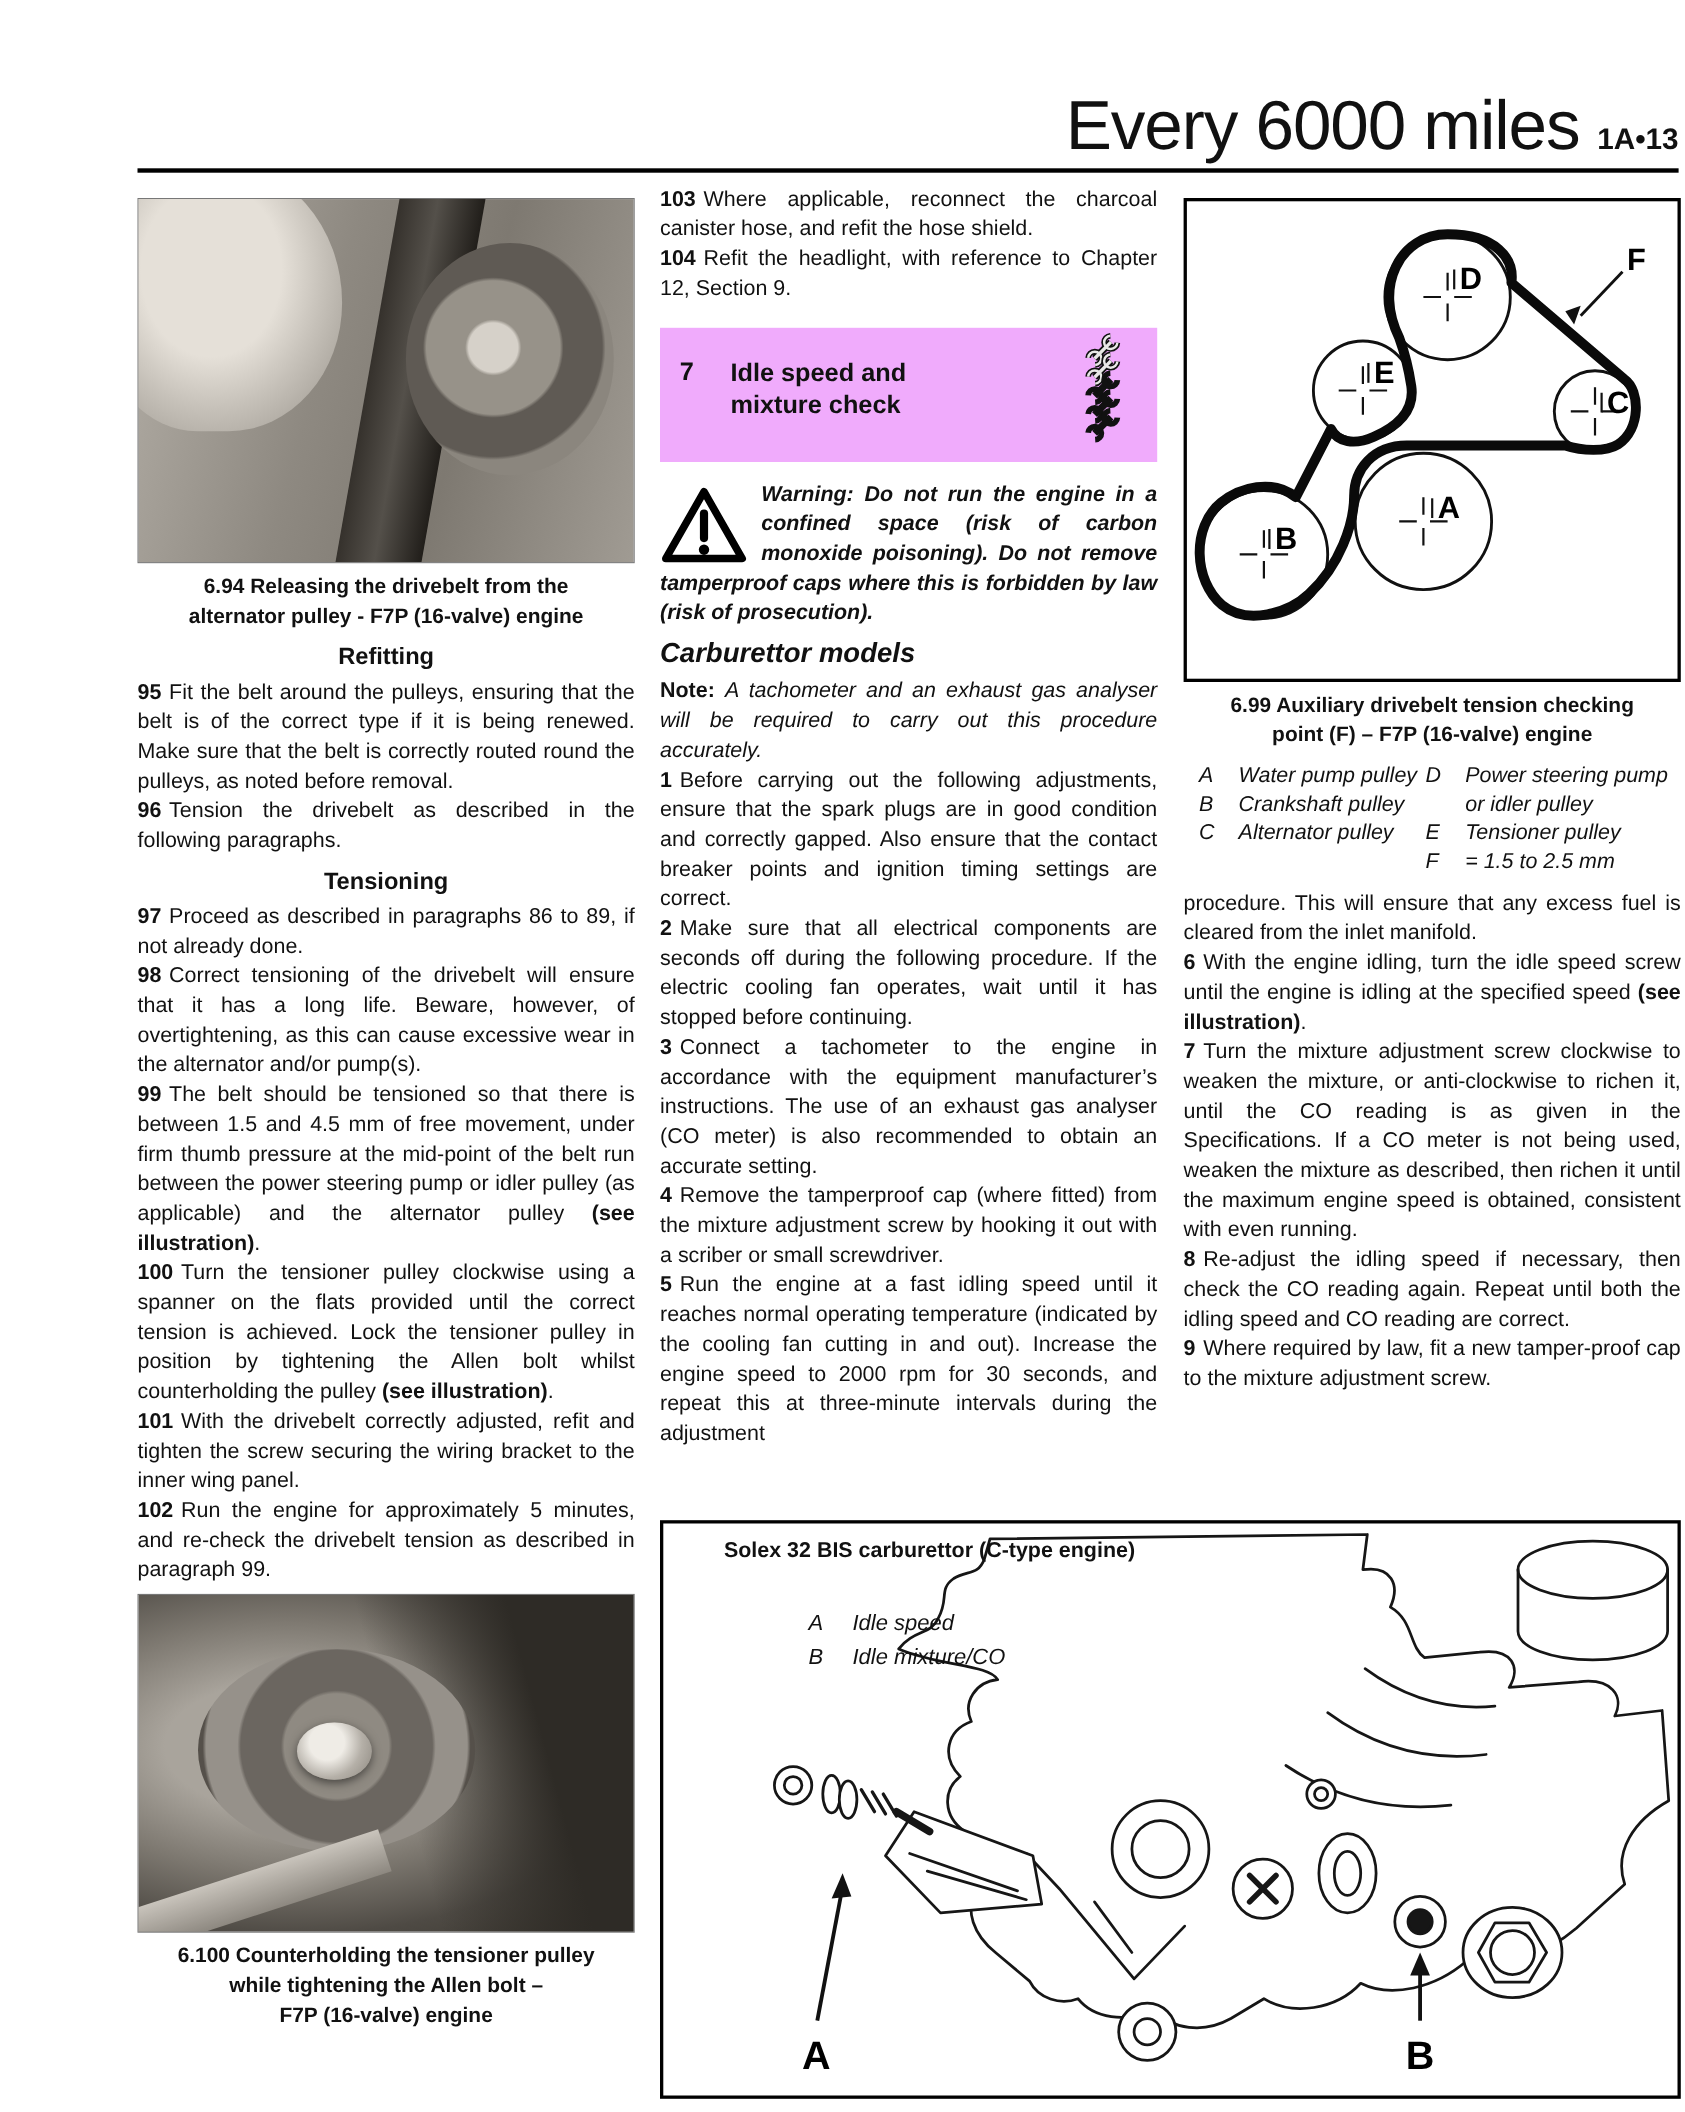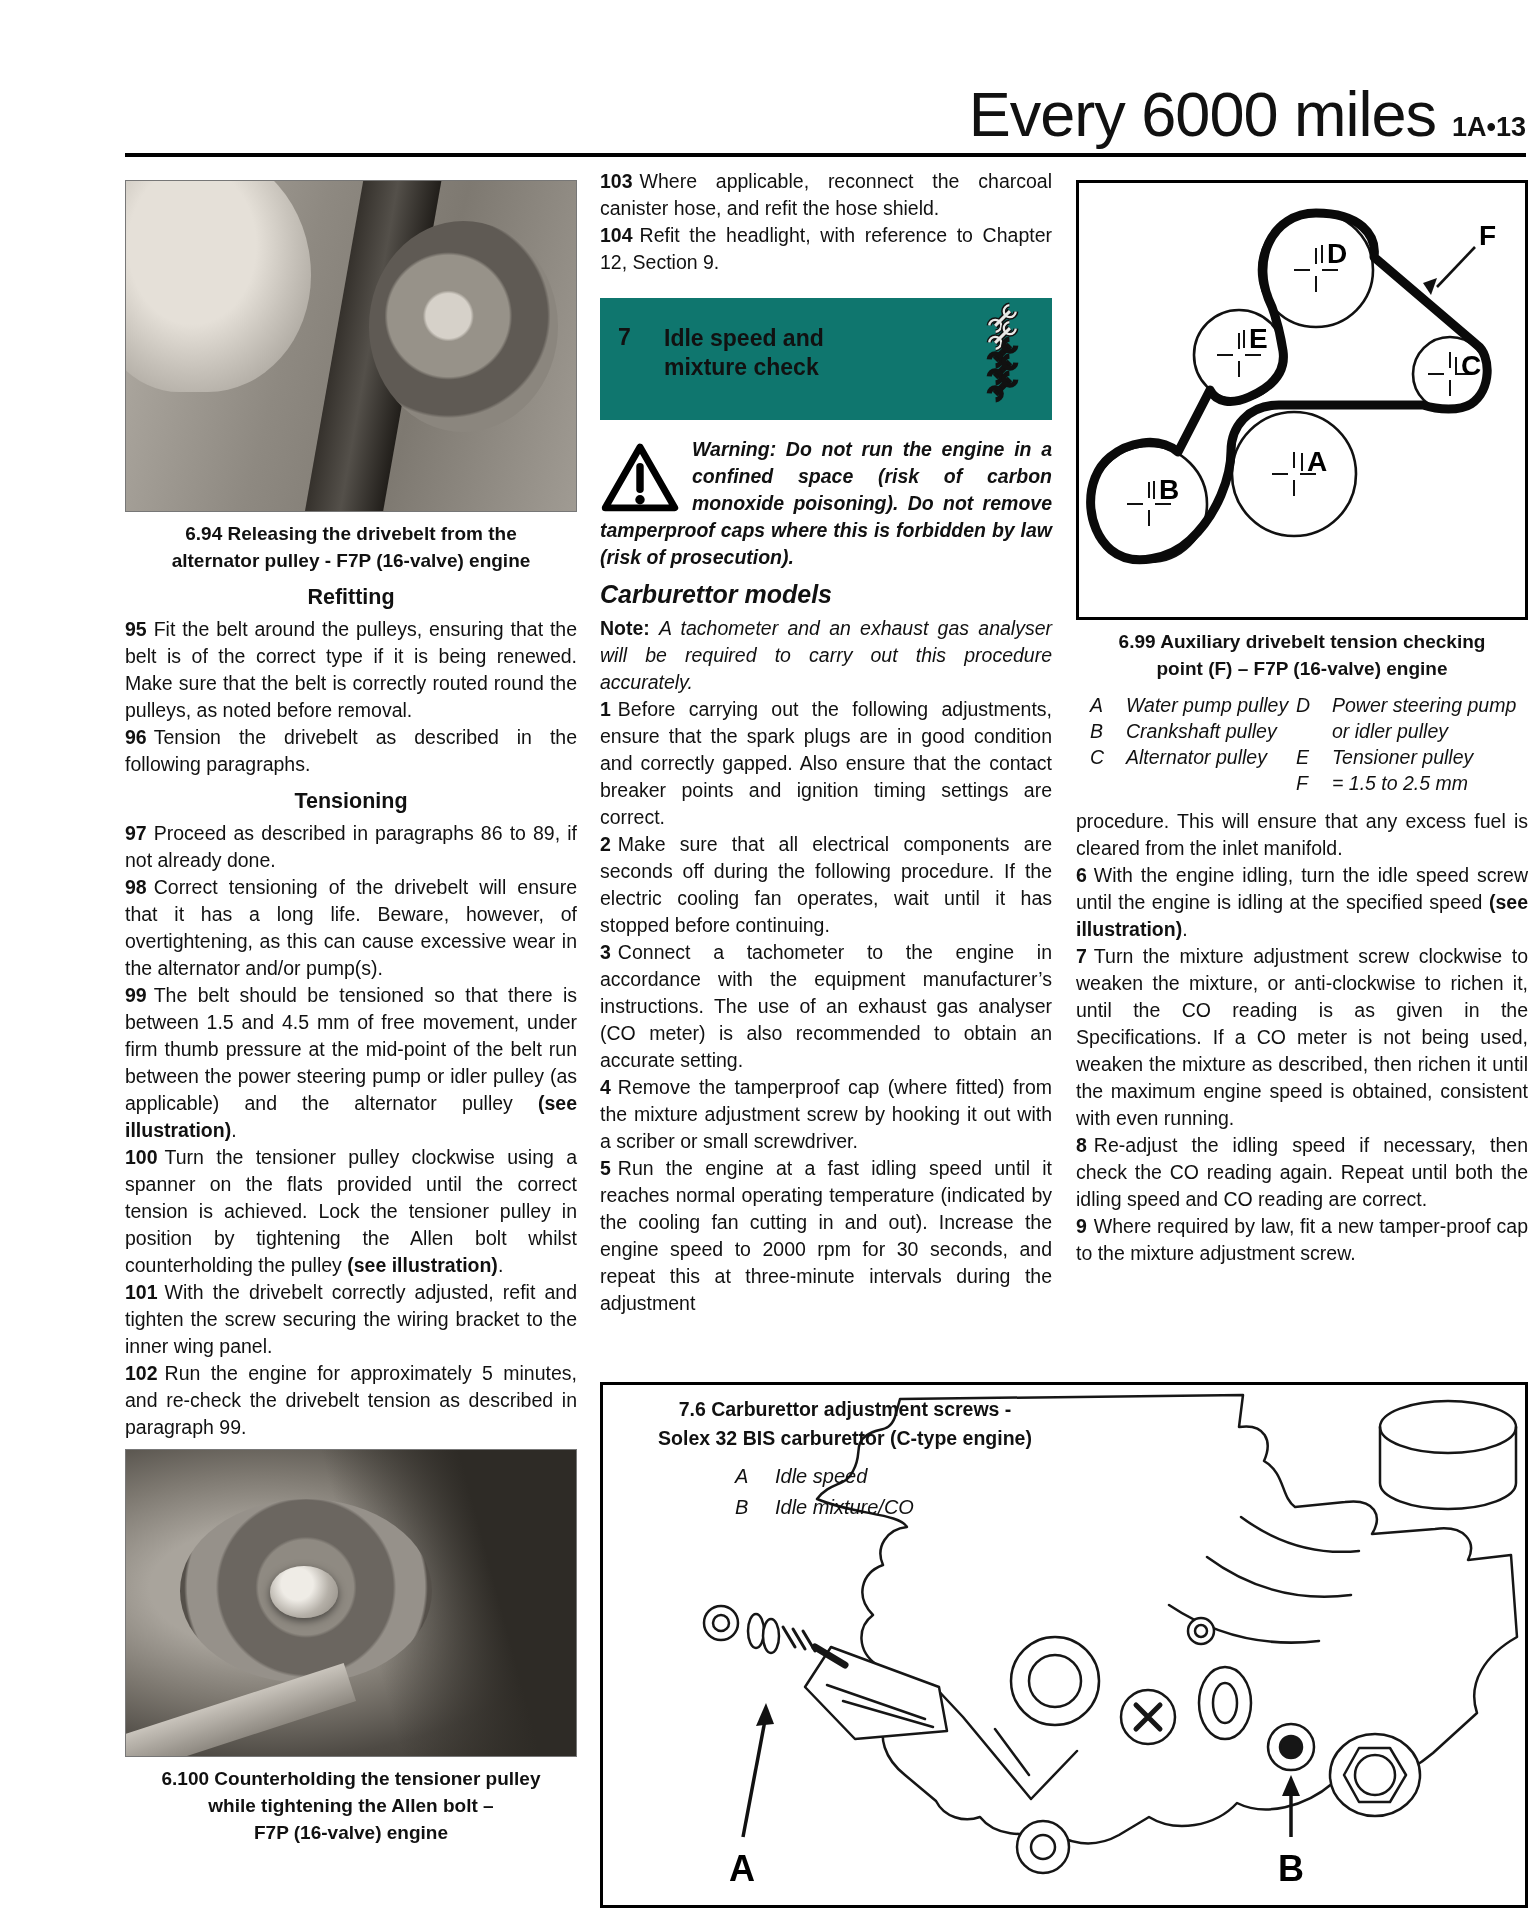--- a/index.html
+++ b/index.html
@@ -34,21 +34,21 @@
   #photo6100{height:308px;margin-top:8px;
      background:linear-gradient(75deg,rgba(0,0,0,0) 52%,#2e2b26 78%),
      radial-gradient(ellipse at 30% 45%,#a9a49c 0 25%,#7d7870 48%,#4e4a44 72%,#353129 100%);}
   #photo6100 .disc{position:absolute;left:12%;top:16%;width:56%;height:60%;border-radius:50%;
      background:radial-gradient(circle at 50% 48%,#cfcac2 0 10%,#8f8a82 12% 30%,#6b6660 32% 55%,#96918a 57% 75%,#55504a 77%);}
   #photo6100 .bolt{position:absolute;left:32%;top:38%;width:15%;height:17%;border-radius:50%;
      background:radial-gradient(circle at 40% 35%,#efece6 0 30%,#b5b0a8 60%,#8a857d);box-shadow:0 3px 9px rgba(0,0,0,.5);}
   #photo6100 .spanner{position:absolute;left:-5%;bottom:5%;width:56%;height:13%;transform:rotate(-18deg);
      background:linear-gradient(180deg,#c9c4bc,#8d8880);}
   
-  .section-box{position:relative;background:#0f766e;margin:22px 0 16px;height:122px;box-sizing:border-box;padding:26px 0 0 18px;text-align:left;}
+  .section-box{position:relative;background:#f0abfc;margin:22px 0 16px;height:122px;box-sizing:border-box;padding:26px 0 0 18px;text-align:left;}
   .sec-num{font-weight:700;font-size:23px;display:inline-block;width:46px;vertical-align:top;}
   .sec-title{font-weight:700;font-size:23px;line-height:29px;display:inline-block;width:240px;}
   .difficulty{position:absolute;right:10px;top:4px;width:64px;height:114px;}
   
   .warnblock{margin:16px 0 6px;}
   .warnblock .para{font-weight:700;font-style:italic;}
   .warn-icon{float:left;width:80px;height:72px;margin:6px 12px 2px 0;}
   .carb-head{font-size:25px;font-weight:700;font-style:italic;margin:10px 0 7px;text-align:left;}
   
   .fig-box{border:3px solid #000;background:#fff;box-sizing:border-box;}
@@ -314,21 +314,20 @@
       </g>
 
       <line x1="140" y1="452" x2="163" y2="330" stroke="#111" stroke-width="3.5"></line>
       <polygon points="163,318 153,341 171,339" fill="#111"></polygon>
       <line x1="688" y1="452" x2="688" y2="402" stroke="#111" stroke-width="3.5"></line>
       <polygon points="688,390 679,411 697,411" fill="#111"></polygon>
       <text class="plabel" x="126" y="496" font-size="36">A</text>
       <text class="plabel" x="675" y="496" font-size="36">B</text>
     </svg>
     <div class="bb-caption">
-        <div>7.6  Carburettor adjustment screws -</div>
         <div>Solex 32 BIS carburettor (C-type engine)</div>
       </div>
     <div class="bb-keys">
         <div class="krow">
           <span class="kletter">A</span>
           <span class="klabel">Idle speed</span>
         </div>
         <div class="krow">
           <span class="kletter">B</span>
           <span class="klabel">Idle mixture/CO</span>

